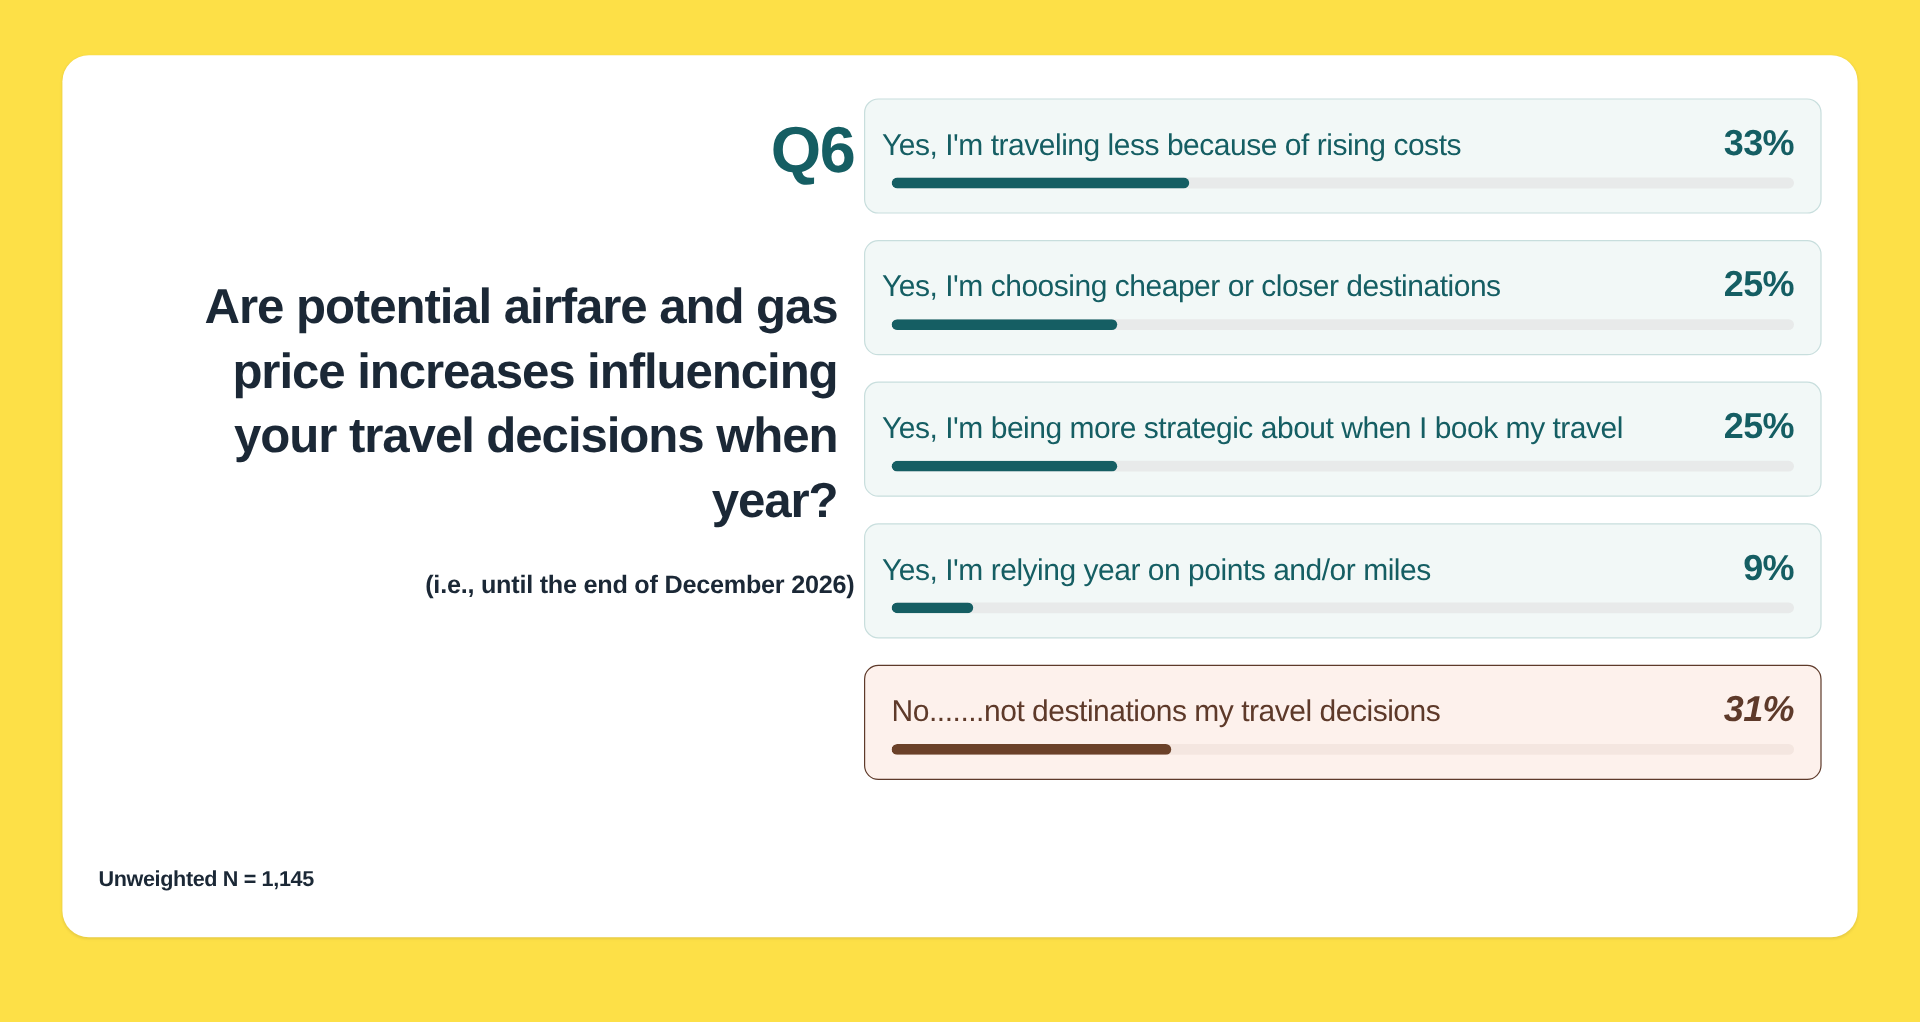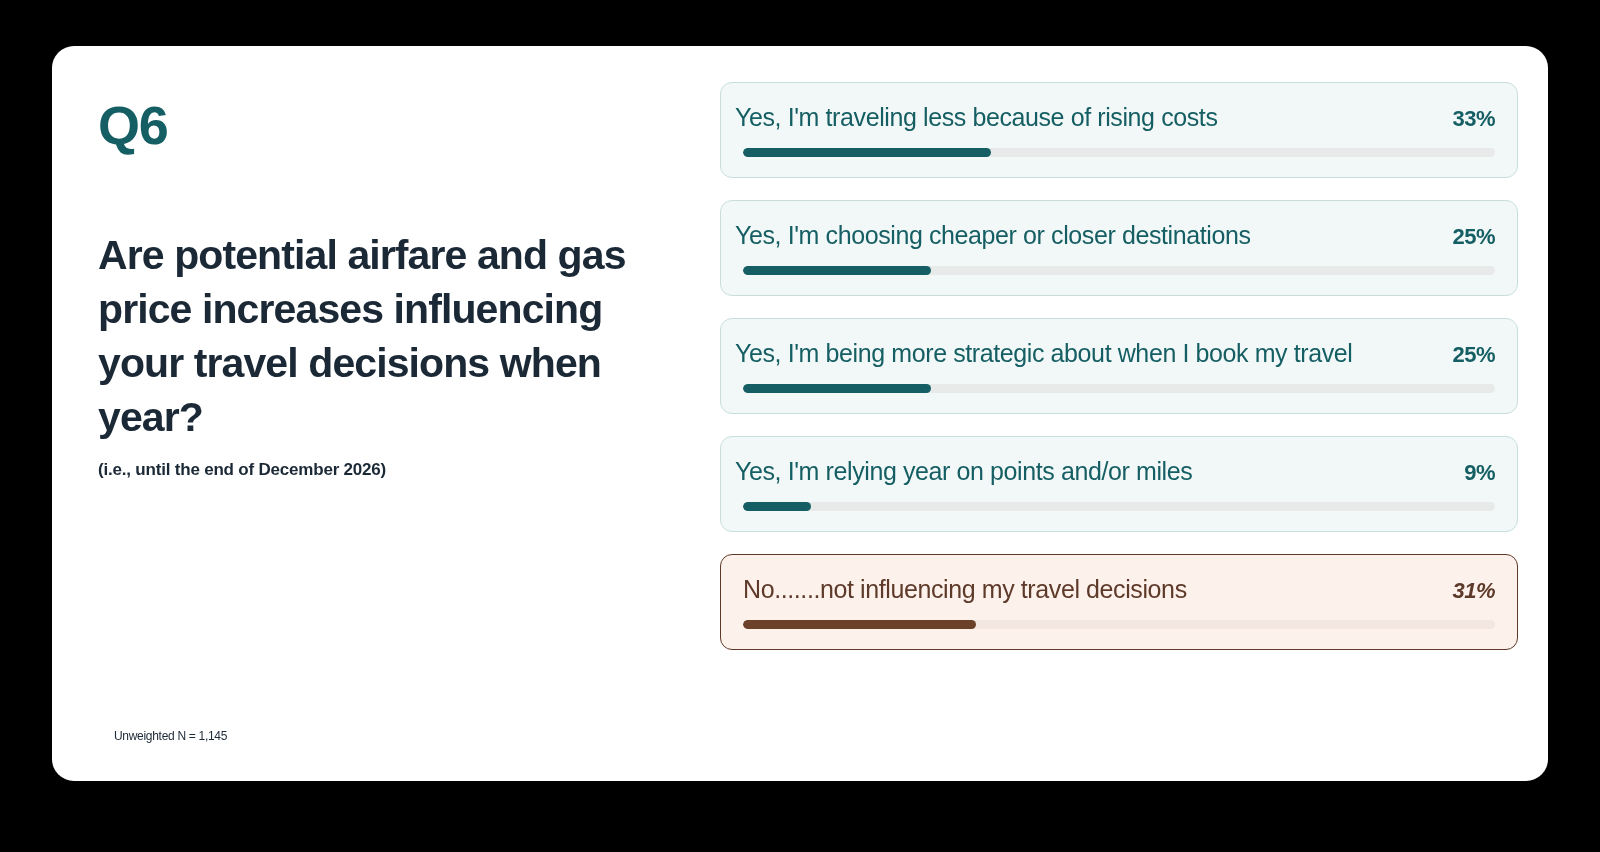--- a/index.html
+++ b/index.html
@@ -9,22 +9,23 @@
     height: 852px;
     background: #f6f7f8;
     font-family: "Liberation Sans", sans-serif;
     overflow: hidden;
   }
 
   .page {
     position: relative;
     width: 1600px;
     height: 852px;
-    background: #000000;
+    background: #fde047;
     padding: 46px 52px;
+    text-align: right;
   }
 
   .card {
     position: relative;
     width: 1496px;
     height: 735px;
     background: #ffffff;
     border-radius: 22px;
     box-shadow: 0 1px 3px rgba(16,24,40,0.06), 0 1px 2px rgba(16,24,40,0.04);
     display: flex;
@@ -51,33 +52,33 @@
   .q-heading {
     font-size: 41px;
     font-weight: 700;
     color: #1b2836;
     line-height: 1.32;
     letter-spacing: -0.9px;
     max-width: 600px;
   }
 
   .q-subtitle {
-    margin-top: 16px;
-    font-size: 17px;
+    margin-top: 32px;
+    font-size: 21px;
     font-weight: 700;
     color: #1b2836;
     letter-spacing: -0.2px;
   }
 
   .q-footnote {
     position: absolute;
-    left: 62px;
+    left: 30px;
     bottom: 38px;
-    font-size: 12px;
-    font-weight: 400;
+    font-size: 18px;
+    font-weight: 700;
     color: #1b2836;
     letter-spacing: -0.3px;
   }
 
   
   .right-col {
     flex: 1 1 auto;
     padding: 36px 30px 0 8px;
     display: flex;
     flex-direction: column;
@@ -117,21 +118,21 @@
     font-size: 25px;
     font-weight: 400;
     letter-spacing: -0.4px;
     white-space: nowrap;
   }
 
   .theme-teal .answer-label { color: #155e63; }
   .theme-brown .answer-label { color: #5e3a2a; }
 
   .answer-pct {
-    font-size: 22px;
+    font-size: 30px;
     font-weight: 700;
     letter-spacing: -0.5px;
     margin-left: 14px;
     flex: 0 0 auto;
   }
 
   .theme-teal .answer-pct { color: #155e63; }
   .theme-brown .answer-pct { color: #5e3a2a; font-style: italic; }
 
   .bar-track {
@@ -201,21 +202,21 @@
           <div class="answer-top">
             <span class="answer-label">Yes, I'm relying year on points and/or miles</span>
             <span class="answer-pct">9%</span>
           </div>
           <div class="bar-track">
             <div class="bar-fill" style="width: 9%;"></div>
           </div>
         </div>
         <div class="answer-row theme-brown">
           <div class="answer-top">
-            <span class="answer-label">No.......not influencing my travel decisions</span>
+            <span class="answer-label">No.......not destinations my travel decisions</span>
             <span class="answer-pct">31%</span>
           </div>
           <div class="bar-track">
             <div class="bar-fill" style="width: 31%;"></div>
           </div>
         </div>
       </div>
 
   </div>
 </div>

